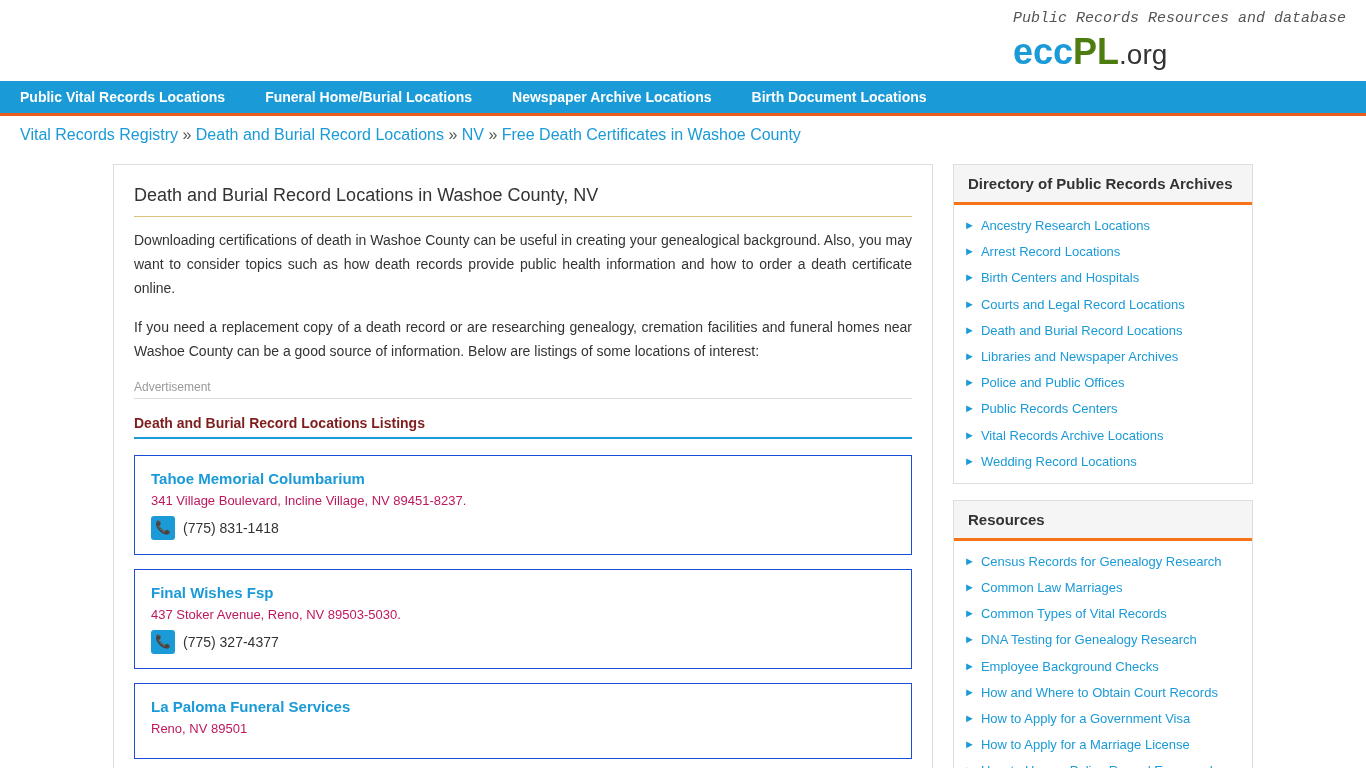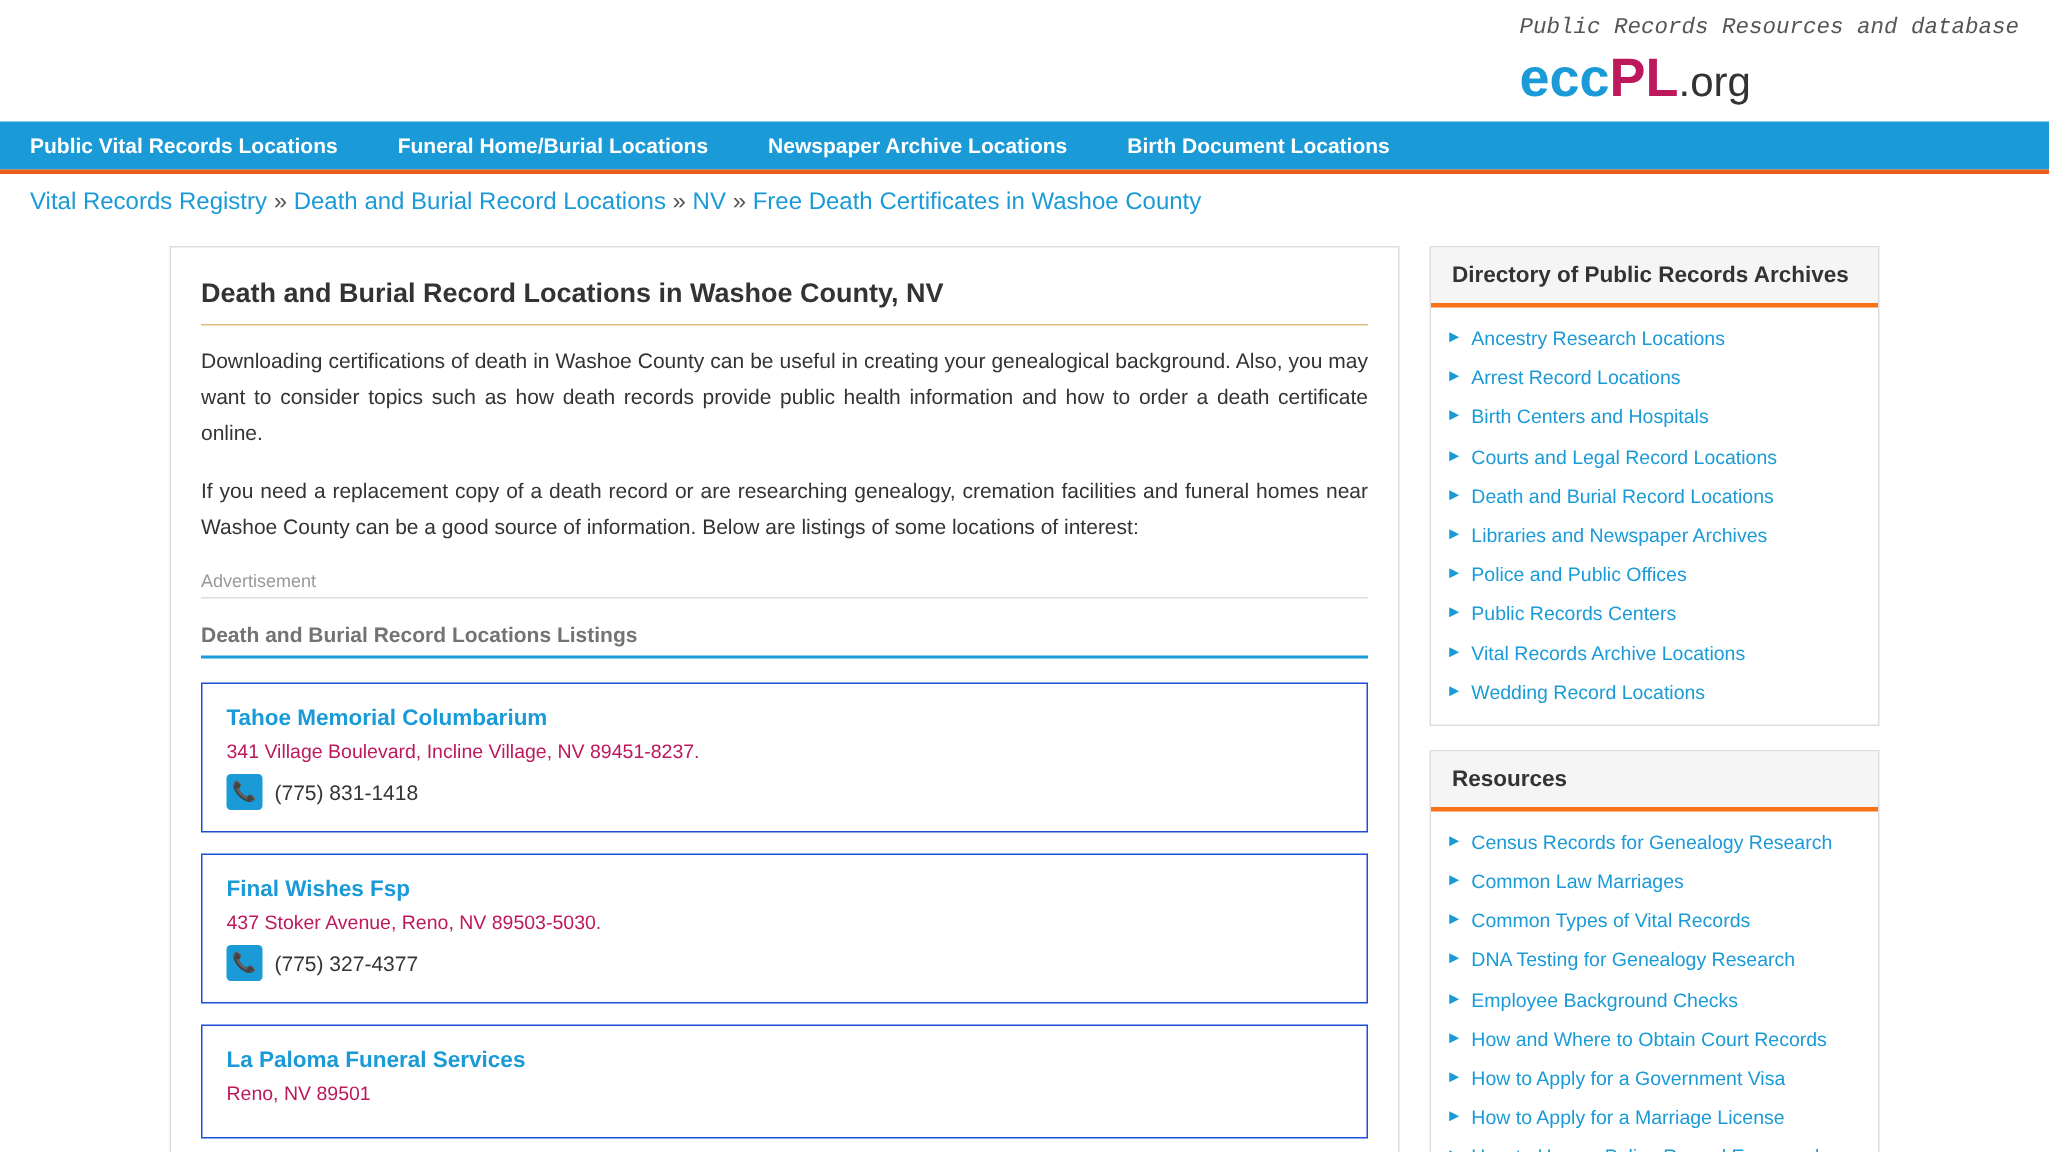--- a/index.html
+++ b/index.html
@@ -10,21 +10,21 @@
       display: flex;
       justify-content: flex-end;
       align-items: flex-start;
       padding: 10px 20px 8px 20px;
       background: #fff;
     }
     .logo-area { display: flex; flex-direction: column; }
     .logo-tagline { font-family: 'Courier New', monospace; font-style: italic; font-size: 15px; color: #555; margin-bottom: 4px; }
     .logo-text { font-size: 36px; font-weight: bold; }
     .logo-ecc { color: #1a9ad7; }
-    .logo-pl { color: #be185d; }
+    .logo-pl { color: #4d7c0f; }
     .logo-org { color: #333; font-size: 28px; font-weight: normal; }
 
     .top-right { text-align: right; }
     .top-right a { color: #1a9ad7; text-decoration: none; font-size: 14px; display: block; }
 
     
     .main-nav {
       background: #1a9ad7;
       display: flex;
       padding: 0;
@@ -62,21 +62,21 @@
     .main-content {
       flex: 1;
       background: #fff;
       border: 1px solid #ddd;
       padding: 20px;
       min-width: 0;
     }
 
     .page-title {
       font-size: 18px;
-      font-weight: bold;
+      font-weight: normal;
       color: #333;
       margin-bottom: 12px;
       padding-bottom: 10px;
       border-bottom: 1px solid #e0c080;
     }
 
     .intro-text {
       font-size: 14px;
       line-height: 1.7;
       color: #333;
@@ -87,21 +87,21 @@
     .ad-label {
       font-size: 12px;
       color: #999;
       margin: 16px 0 4px 0;
     }
     .ad-divider { border: none; border-top: 1px solid #ddd; margin-bottom: 16px; }
 
     .listings-header {
       font-size: 14px;
       font-weight: bold;
-      color: #737373;
+      color: #7f1d1d;
       border-bottom: 2px solid #1a9ad7;
       padding-bottom: 6px;
       margin-bottom: 16px;
     }
 
     .listing-card {
       border: 1px solid #1d4ed8;
       padding: 14px 16px;
       margin-bottom: 14px;
       background: #fff;

